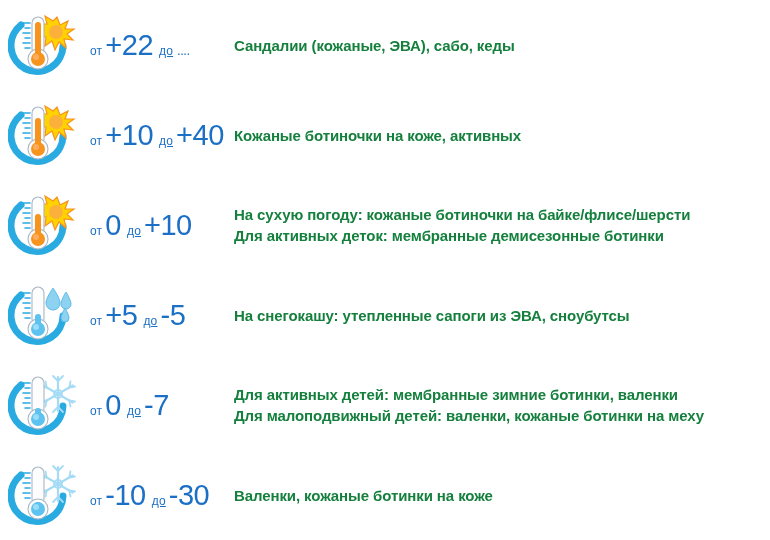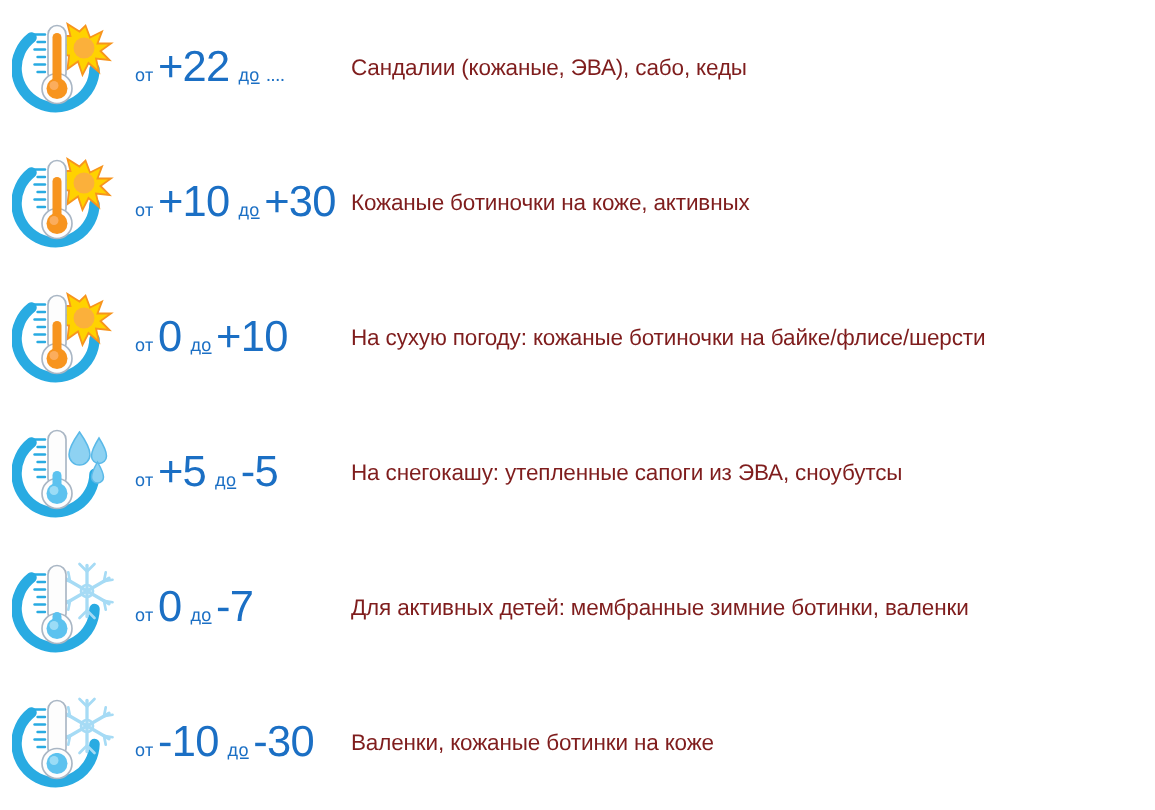--- a/index.html
+++ b/index.html
@@ -55,23 +55,23 @@
     font-size: 29px;
     font-weight: 400;
     letter-spacing: -0.5px;
   }
   .sp-a { padding-right: 3px; }
   .sp-b { padding-left: 6px; padding-right: 3px; text-decoration: underline; }
   .dots { font-size: 13px; padding-left: 1px; }
   .desc-cell {
     flex: 1 1 auto;
     padding-left: 4px;
-    color: #7f1d1d;
+    color: #15803d;
     font-size: 15px;
-    font-weight: normal;
+    font-weight: bold;
     line-height: 21px;
     letter-spacing: -0.1px;
   }
   .desc-line { display: block; white-space: nowrap; }
 </style>
 </head>
 <body>
 
 <div class="chart">
 
@@ -133,21 +133,21 @@
             <line x1="15" y1="35" x2="22" y2="35"></line>
             <line x1="17" y1="40" x2="22" y2="40"></line>
           </g>
         </g>
       </svg>
     </div>
     <div class="range-cell">
       <span class="range-small sp-a">от</span>
       <span class="range-big">+10</span>
       <span class="range-small sp-b">до</span>
-      <span class="range-big">+30</span>
+      <span class="range-big">+40</span>
     </div>
     <div class="desc-cell">
       <span class="desc-line">Кожаные ботиночки на коже, активных</span>
     </div>
   </div>
 
   <div class="row" style="top:180px;">
     <div class="icon-cell">
       <svg width="72" height="74" viewBox="0 0 72 74">
         <path d="M13 17 A26 26 0 1 0 55 38" fill="none" stroke="#29abe2" stroke-width="7" stroke-linecap="round"></path>
@@ -173,20 +173,21 @@
       </svg>
     </div>
     <div class="range-cell">
       <span class="range-small sp-a">от</span>
       <span class="range-big">0</span>
       <span class="range-small sp-b">до</span>
       <span class="range-big">+10</span>
     </div>
     <div class="desc-cell">
       <span class="desc-line">На сухую погоду: кожаные ботиночки на байке/флисе/шерсти</span>
+      <span class="desc-line">Для активных деток: мембранные демисезонные ботинки</span>
     </div>
   </div>
 
   <div class="row" style="top:270px;">
     <div class="icon-cell">
       <svg width="72" height="74" viewBox="0 0 72 74">
         <path d="M13 17 A26 26 0 1 0 55 38" fill="none" stroke="#29abe2" stroke-width="7" stroke-linecap="round"></path>
         <g fill="#8ed2f2" stroke="#5ab9e8" stroke-width="1">
           <path d="M45 10 C45 10 38 20 38 25 A7 7 0 0 0 52 25 C52 20 45 10 45 10 Z"></path>
           <path d="M58 14 C58 14 53 22 53 26 A5 5 0 0 0 63 26 C63 22 58 14 58 14 Z"></path>
@@ -266,20 +267,21 @@
       </svg>
     </div>
     <div class="range-cell">
       <span class="range-small sp-a">от</span>
       <span class="range-big">0</span>
       <span class="range-small sp-b">до</span>
       <span class="range-big">-7</span>
     </div>
     <div class="desc-cell">
       <span class="desc-line">Для активных детей: мембранные зимние ботинки, валенки</span>
+      <span class="desc-line">Для малоподвижный детей: валенки, кожаные ботинки на меху</span>
     </div>
   </div>
 
   <div class="row" style="top:450px;">
     <div class="icon-cell">
       <svg width="72" height="74" viewBox="0 0 72 74">
         <path d="M13 17 A26 26 0 1 0 55 38" fill="none" stroke="#29abe2" stroke-width="7" stroke-linecap="round"></path>
         <g stroke="#a6dbf5" stroke-width="2.2" stroke-linecap="round" fill="none">
           <g transform="translate(50,26)">
             <g>

